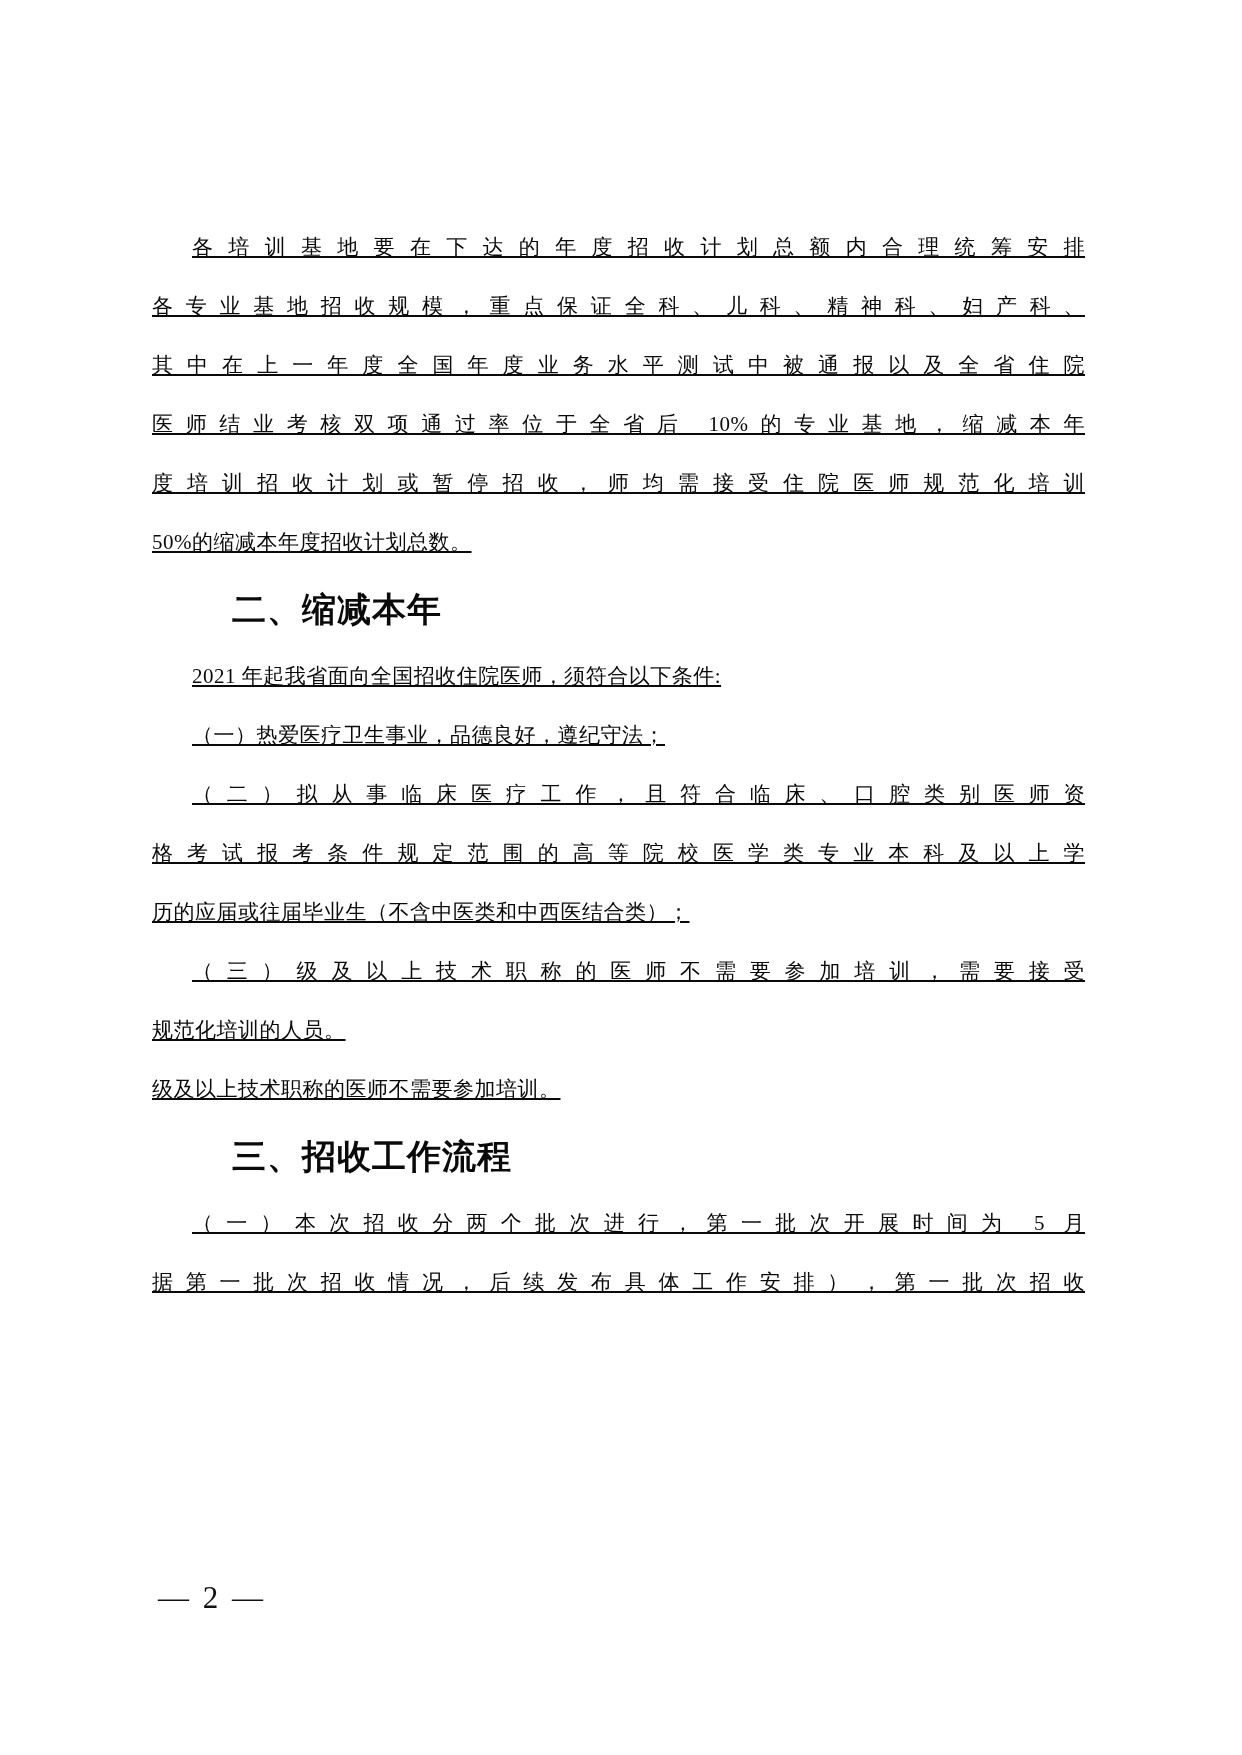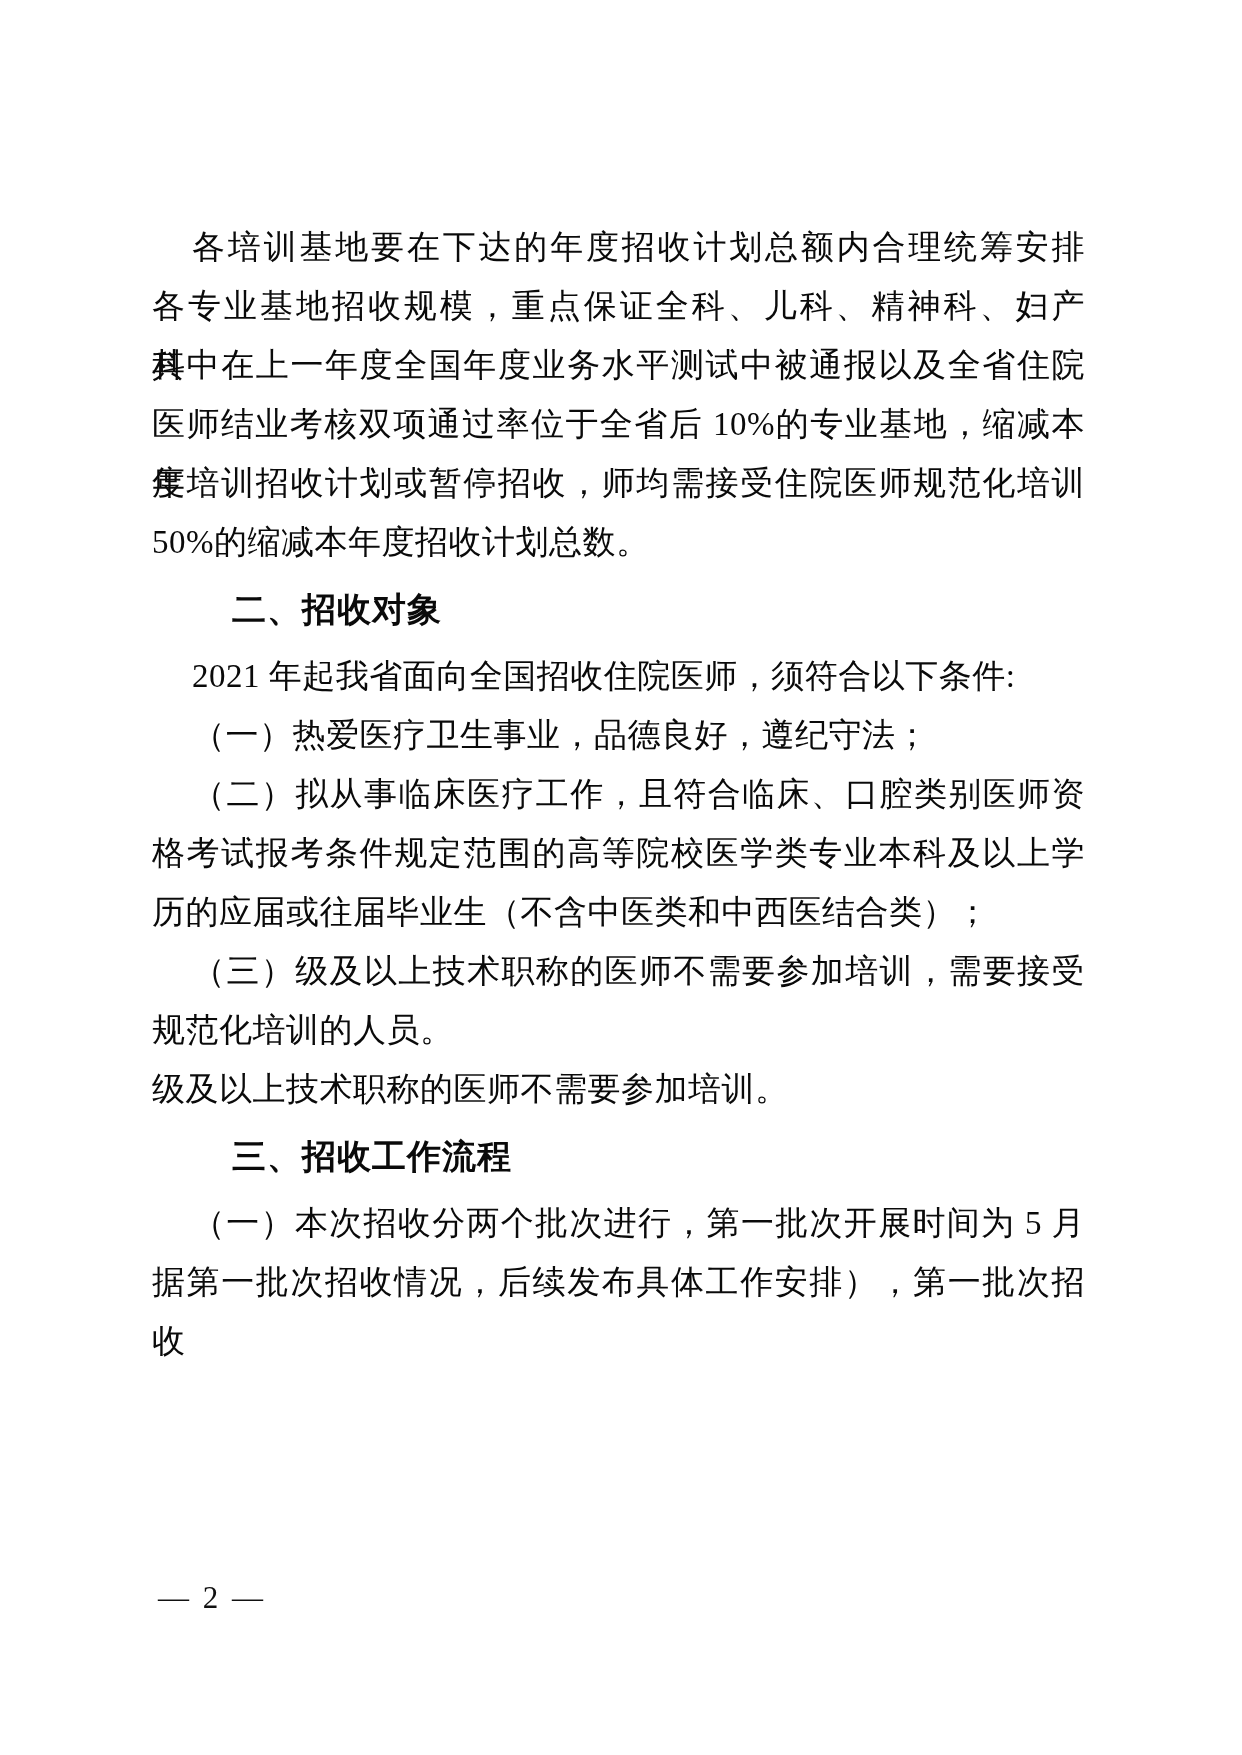--- a/index.html
+++ b/index.html
@@ -17,26 +17,27 @@
     font-family: "Liberation Serif", "DejaVu Serif", serif;
     color: #0a0a0a;
   }
   .text-block {
     position: absolute;
     left: 152px;
     top: 218px;
     width: 933px;
   }
   .line {
-    font-size: 33px;
+    font-size: 21px;
     line-height: 59px;
     height: 59px;
     white-space: normal;
     text-align: left;
     letter-spacing: 0.5px;
+    text-decoration: underline;
   }
   .line.fill {
     text-align: justify;
     text-align-last: justify;
     text-justify: inter-character;
   }
   .line.indent {
     padding-left: 40px;
   }
   .heading {
@@ -64,21 +65,21 @@
 <body>
 
 <div class="page">
   <div class="text-block">
     <div class="line indent fill">各培训基地要在下达的年度招收计划总额内合理统筹安排</div>
     <div class="line fill">各专业基地招收规模，重点保证全科、儿科、精神科、妇产科、</div>
     <div class="line fill">其中在上一年度全国年度业务水平测试中被通报以及全省住院</div>
     <div class="line fill">医师结业考核双项通过率位于全省后 10%的专业基地，缩减本年</div>
     <div class="line fill">度培训招收计划或暂停招收，师均需接受住院医师规范化培训</div>
     <div class="line">50%的缩减本年度招收计划总数。</div>
-    <div class="heading">二、招收对象</div>
+    <div class="heading">二、缩减本年</div>
     <div class="line indent">2021 年起我省面向全国招收住院医师，须符合以下条件:</div>
     <div class="line indent">（一）热爱医疗卫生事业，品德良好，遵纪守法；</div>
     <div class="line indent fill">（二）拟从事临床医疗工作，且符合临床、口腔类别医师资</div>
     <div class="line fill">格考试报考条件规定范围的高等院校医学类专业本科及以上学</div>
     <div class="line">历的应届或往届毕业生（不含中医类和中西医结合类）；</div>
     <div class="line indent fill">（三）级及以上技术职称的医师不需要参加培训，需要接受</div>
     <div class="line">规范化培训的人员。</div>
     <div class="line">级及以上技术职称的医师不需要参加培训。</div>
     <div class="heading">三、招收工作流程</div>
     <div class="line indent fill">（一）本次招收分两个批次进行，第一批次开展时间为 5 月</div>

